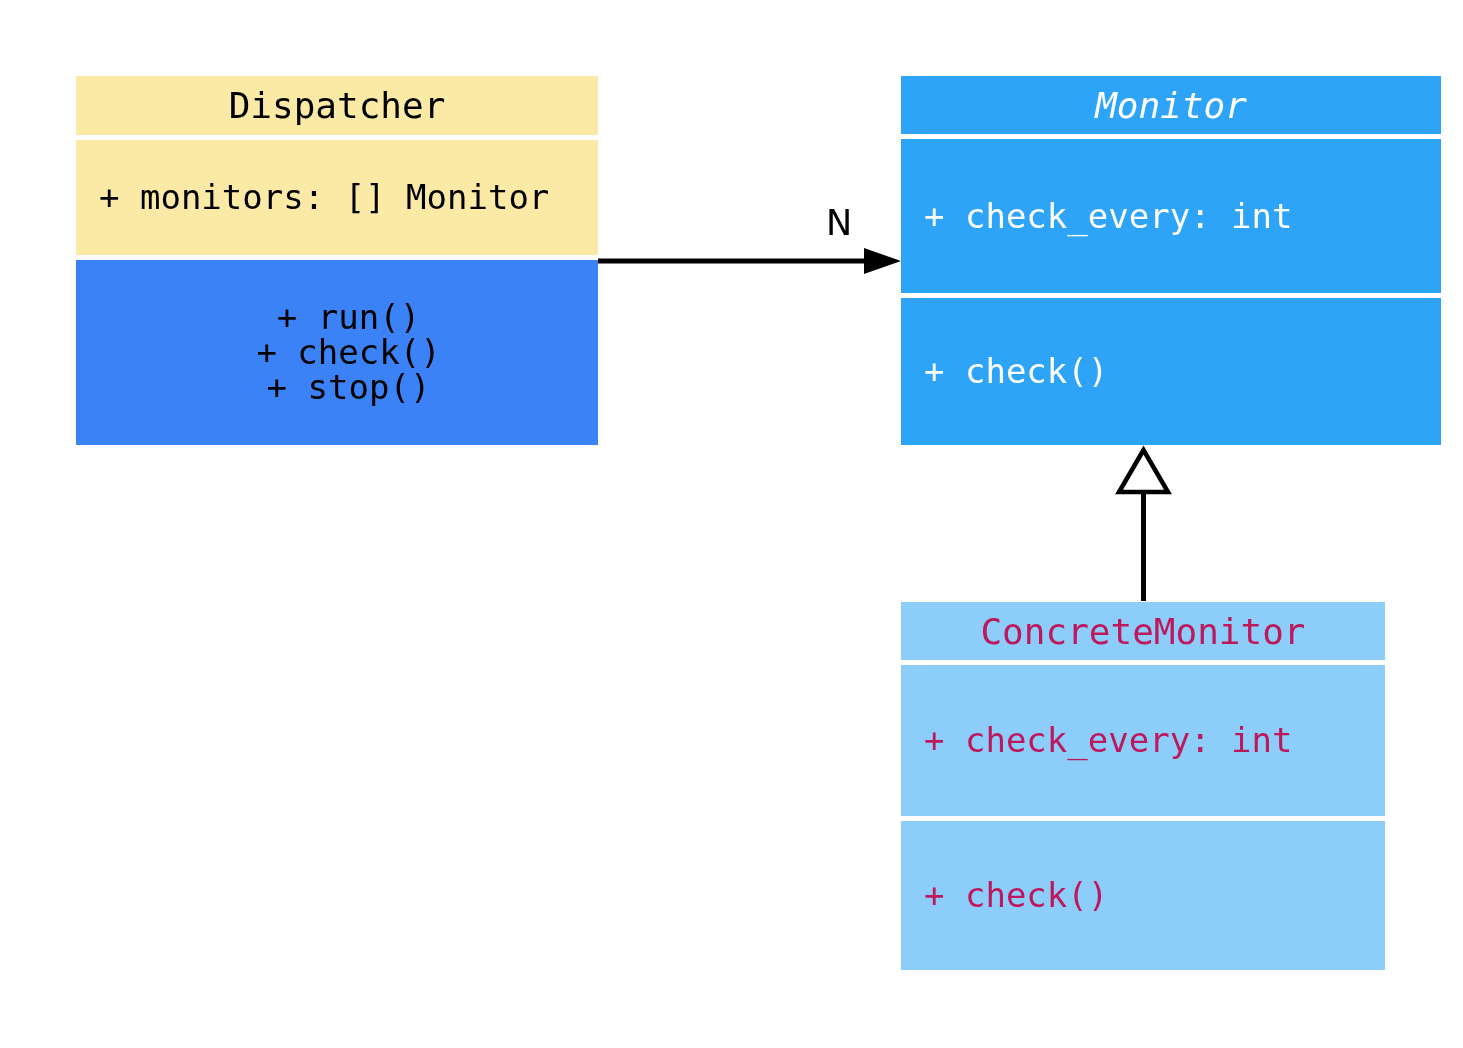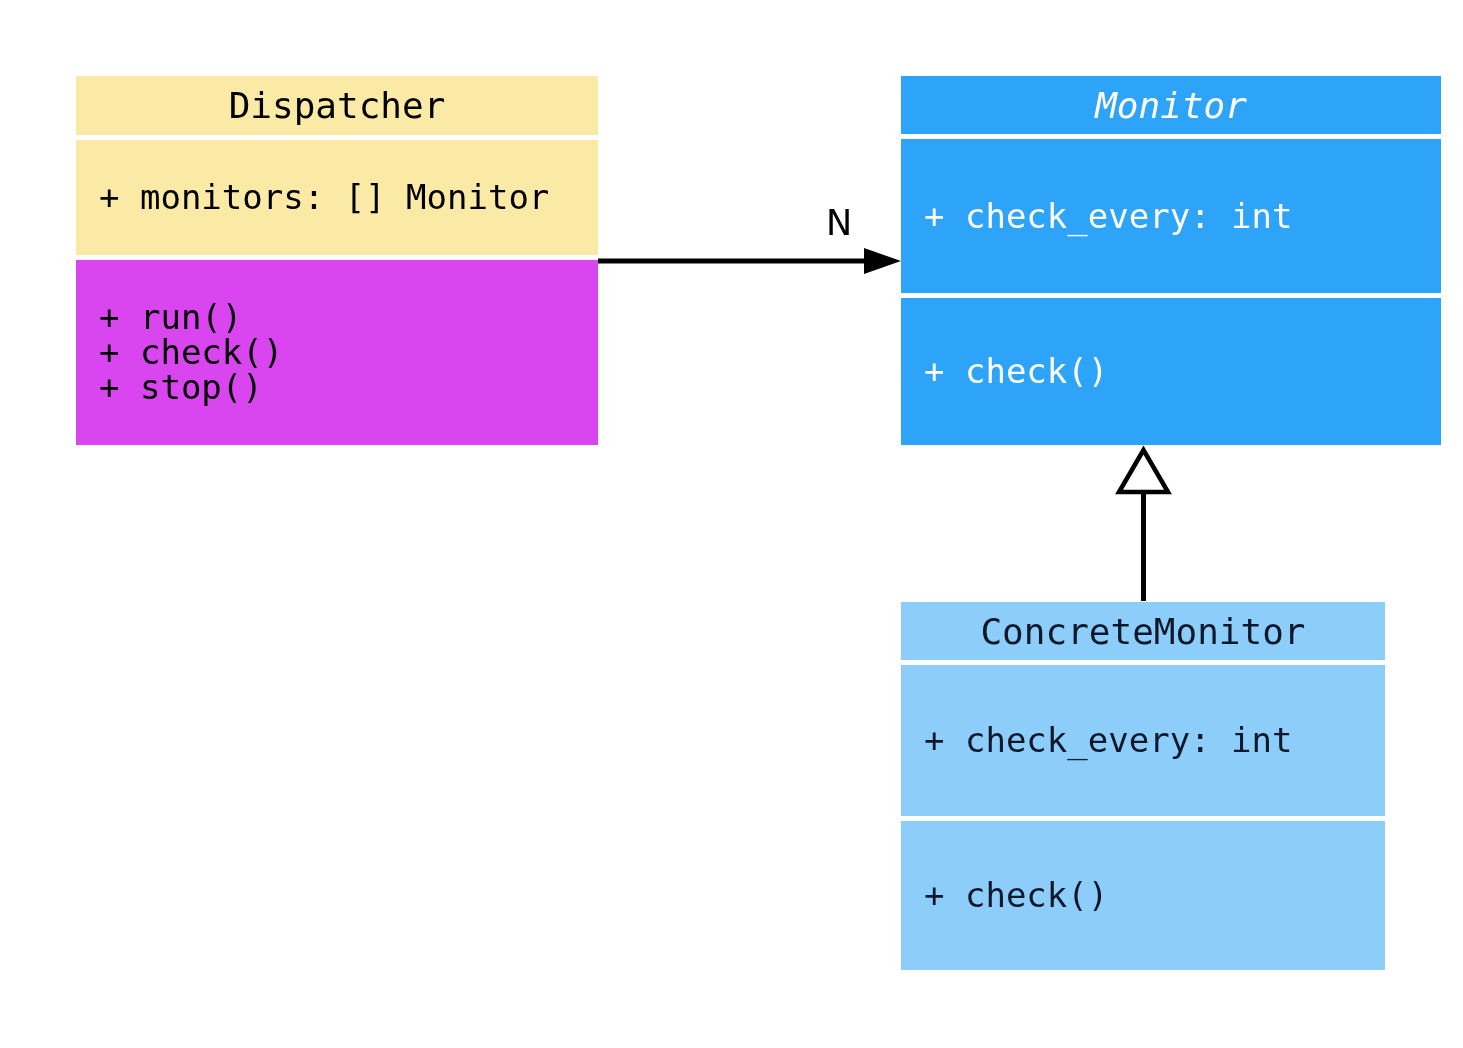--- a/index.html
+++ b/index.html
@@ -40,21 +40,21 @@
   .c-dispatcher { left: 76px; top: 76px; width: 522px; color: #000000; }
   .c-dispatcher .title   { height: 59px; }
   .c-dispatcher .attrs   { height: 115px; }
   .c-dispatcher .methods { height: 185px; }
   
   .c-monitor { left: 901px; top: 76px; width: 540px; color: #ffffff; }
   .c-monitor .title   { height: 58px; font-style: italic; }
   .c-monitor .attrs   { height: 154px; }
   .c-monitor .methods { height: 147px; }
   
-  .c-concrete { left: 901px; top: 602px; width: 484px; color: #0f172a; }
+  .c-concrete { left: 901px; top: 602px; width: 484px; color: #be185d; }
   .c-concrete .title   { height: 58px; }
   .c-concrete .attrs   { height: 151px; }
   .c-concrete .methods { height: 149px; }
 
   .connectors {
     position: absolute;
     left: 0;
     top: 0;
     width: 1463px;
     height: 1048px;
@@ -74,21 +74,21 @@
 
 <div class="canvas">
 
   <div class="uml-class c-dispatcher">
     <div class="sec title" style="background-color: rgb(251, 233, 166);">
       <span>Dispatcher</span>
     </div>
     <div class="sec body attrs" style="background-color: rgb(251, 233, 166);">
       <div>+ monitors: [] Monitor</div>
     </div>
-    <div class="sec body methods" style="background-color: #d946ef;">
+    <div class="sec body methods" style="background-color: #3b82f6; text-align: center;">
       <div>+ run()</div>
       <div>+ check()</div>
       <div>+ stop()</div>
     </div>
   </div>
 
   <div class="uml-class c-monitor">
     <div class="sec title" style="background-color: rgb(46, 164, 249);">
       <span>Monitor</span>
     </div>

